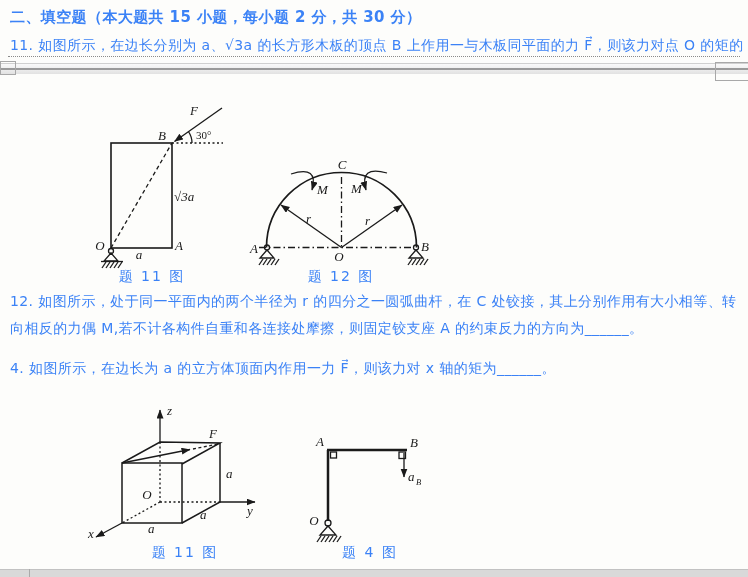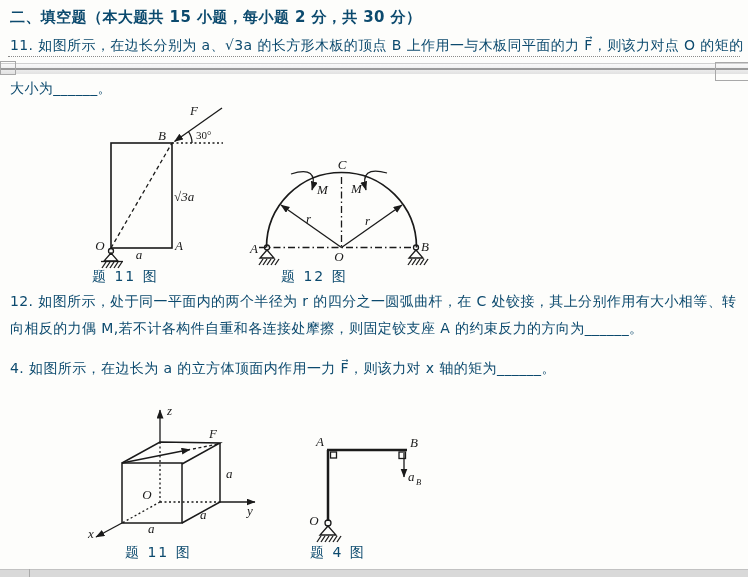--- a/index.html
+++ b/index.html
@@ -1,42 +1,41 @@
 <!DOCTYPE html>
 <html><head>
 <meta charset="utf-8">
 <style>
   html,body{margin:0;padding:0;}
   .page{
     position:relative;width:748px;height:577px;background:#fdfdfb;
-    font-family:"DejaVu Sans",sans-serif;color:#0c4a6e;overflow:hidden;
+    font-family:"DejaVu Sans",sans-serif;color:#3b82f6;overflow:hidden;
   }
   .tline{position:absolute;left:10px;white-space:nowrap;font-size:14px;letter-spacing:0.4px;}
   .tline.bold{font-weight:bold;font-size:15px;}
-  .caption{position:absolute;width:120px;font-size:14px;letter-spacing:2px;}
+  .caption{position:absolute;width:120px;text-align:center;font-size:14px;letter-spacing:2px;}
   svg{position:absolute;overflow:visible;}
   svg text{font-family:"Liberation Serif",serif;font-style:italic;font-size:13px;fill:#1a1a1a;}
   svg text.plain{font-style:normal;font-size:11px;}
   svg text.sub{font-size:8.5px;}
   .stroke{stroke:#1a1a1a;fill:none;stroke-width:1.3;}
   .dotline{border-top:1px dotted #8a8a8a;position:absolute;height:0;}
   .band{position:absolute;background:linear-gradient(#fafafa,#e2e2e2);border-top:1px solid #d0d0d0;}
   .bandline{position:absolute;background:#9a9a9a;}
   .handle{position:absolute;border:1px solid #a8a8a8;background:transparent;}
   .bottomgap{position:absolute;background:#d9d9d9;border-top:1px solid #c2c2c2;}
   .bottomdiv{position:absolute;background:#aaaaaa;}
 </style>
 </head>
 <body>
 
 <div class="page">
 
   <div class="tline bold" style="top:8px">二、填空题（本大题共 15 小题，每小题 2 分，共 30 分）</div>
   <div class="tline" style="top:37px">11. 如图所示，在边长分别为 a、√3a 的长方形木板的顶点 B 上作用一与木板同平面的力 F⃗，则该力对点 O 的矩的</div>
-  <div class="tline" style="top:80px">大小为______。</div>
   <div class="tline" style="top:293px">12. 如图所示，处于同一平面内的两个半径为 r 的四分之一圆弧曲杆，在 C 处铰接，其上分别作用有大小相等、转</div>
   <div class="tline" style="top:320px">向相反的力偶 M,若不计各构件自重和各连接处摩擦，则固定铰支座 A 的约束反力的方向为______。</div>
   <div class="tline" style="top:360px">4. 如图所示，在边长为 a 的立方体顶面内作用一力 F⃗，则该力对 x 轴的矩为______。</div>
 
   <div class="dotline" style="left:8px;top:56px;width:732px;"></div>
   <div class="band" style="left:0;top:63px;width:748px;height:10px;"></div>
   <div class="bandline" style="left:0;top:68px;width:748px;height:2px;"></div>
   <div class="handle" style="left:0;top:61px;width:14px;height:12px;"></div>
   <div class="handle" style="left:715px;top:62px;width:32px;height:17px;"></div>
 

